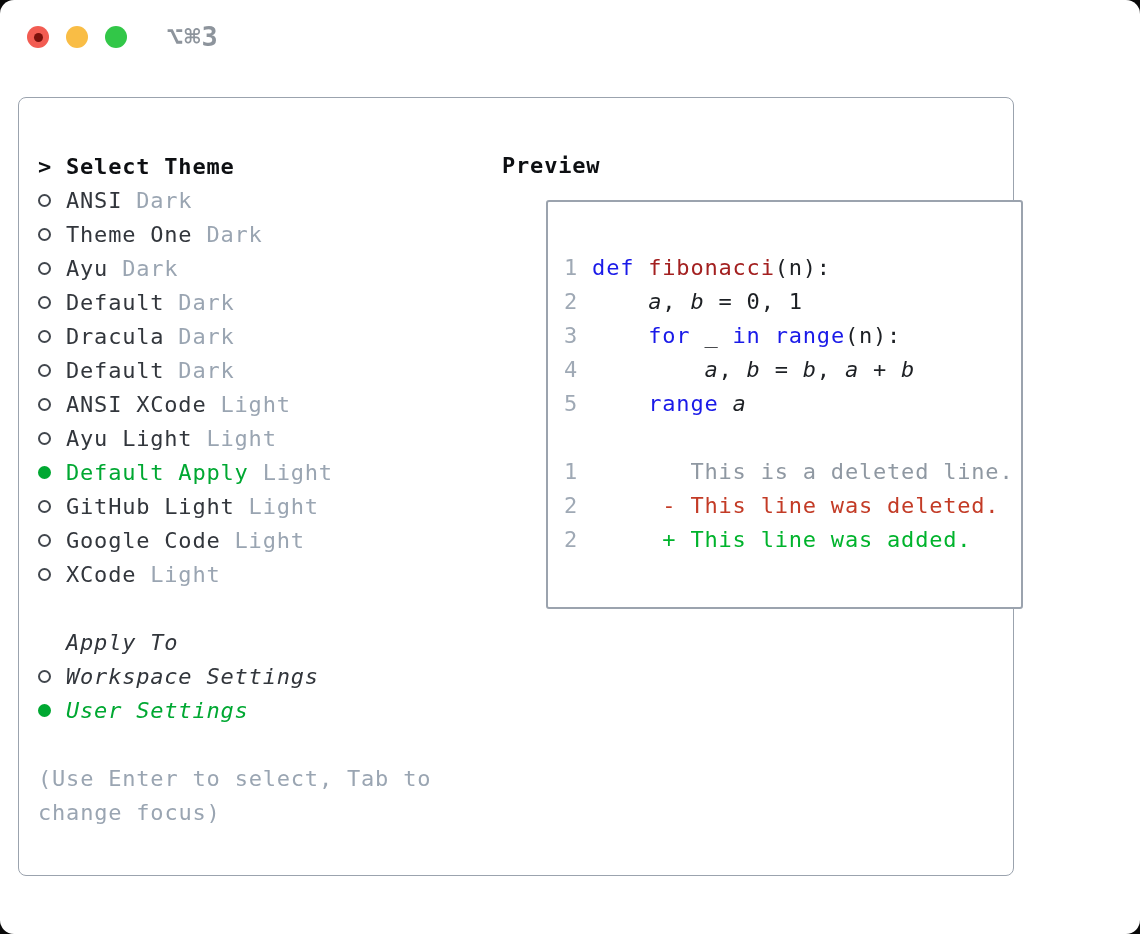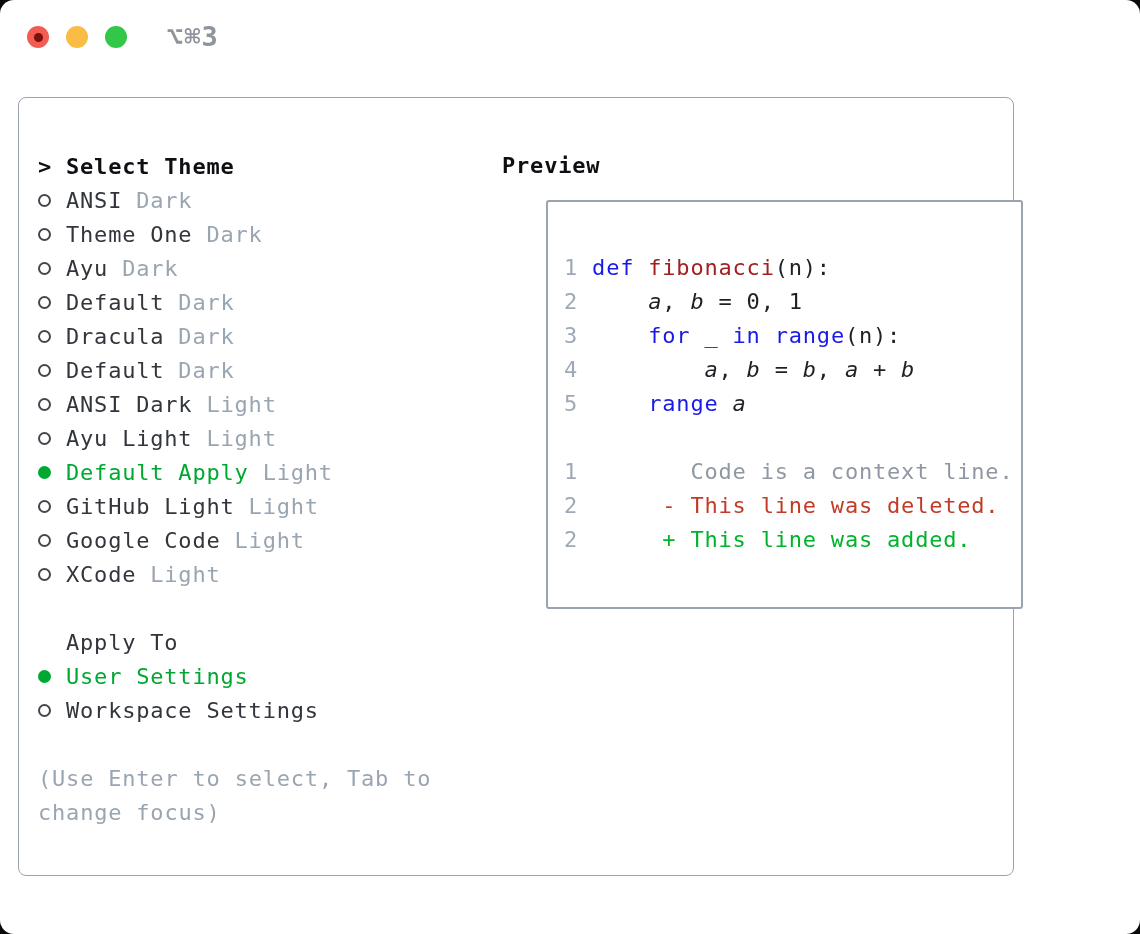--- a/index.html
+++ b/index.html
@@ -42,21 +42,21 @@
   .row{display:flex; align-items:center; height:34px; white-space:pre;}
   .icon-cell{width:28px; flex:0 0 28px; display:flex; align-items:center;}
   .prompt{font-weight:bold; color:var(--heading);}
   .radio{width:13px; height:13px; border-radius:50%;
          border:2px solid #42474e; box-sizing:border-box;}
   .radio.sel{background:var(--green); border-color:var(--green);}
   .hdr{font-weight:bold; color:var(--heading);}
   .t-name{color:var(--text);}
   .t-variant{color:var(--muted);}
   .row.selected .t-name{color:var(--green);}
-  .opt-label{color:var(--text);}
+  .opt-label{color:var(--text);font-style:italic;}
   .row.selected .opt-label{color:var(--green);}
   .hint{color:var(--muted);}
   
   .preview-label{
     position:absolute; left:502px; top:149px; height:34px; line-height:34px;
     font-weight:bold; color:var(--heading);
   }
   .preview-box{
     position:absolute; left:510px; top:200px; width:477px; height:409px;
     border:2px solid var(--border); border-radius:3px; box-sizing:border-box;
@@ -89,42 +89,42 @@
   <div class="panel"></div>
 
   <div class="left-col">
       <div class="row"><span class="icon-cell"><span class="prompt">&gt;</span></span><span class="hdr">Select Theme</span></div>
       <div class="row"><span class="icon-cell"><span class="radio"></span></span><span class="t-name">ANSI</span><span class="t-variant"> Dark</span></div>
       <div class="row"><span class="icon-cell"><span class="radio"></span></span><span class="t-name">Theme One</span><span class="t-variant"> Dark</span></div>
       <div class="row"><span class="icon-cell"><span class="radio"></span></span><span class="t-name">Ayu</span><span class="t-variant"> Dark</span></div>
       <div class="row"><span class="icon-cell"><span class="radio"></span></span><span class="t-name">Default</span><span class="t-variant"> Dark</span></div>
       <div class="row"><span class="icon-cell"><span class="radio"></span></span><span class="t-name">Dracula</span><span class="t-variant"> Dark</span></div>
       <div class="row"><span class="icon-cell"><span class="radio"></span></span><span class="t-name">Default</span><span class="t-variant"> Dark</span></div>
-      <div class="row"><span class="icon-cell"><span class="radio"></span></span><span class="t-name">ANSI Dark</span><span class="t-variant"> Light</span></div>
+      <div class="row"><span class="icon-cell"><span class="radio"></span></span><span class="t-name">ANSI XCode</span><span class="t-variant"> Light</span></div>
       <div class="row"><span class="icon-cell"><span class="radio"></span></span><span class="t-name">Ayu Light</span><span class="t-variant"> Light</span></div>
       <div class="row selected"><span class="icon-cell"><span class="radio sel"></span></span><span class="t-name">Default Apply</span><span class="t-variant"> Light</span></div>
       <div class="row"><span class="icon-cell"><span class="radio"></span></span><span class="t-name">GitHub Light</span><span class="t-variant"> Light</span></div>
       <div class="row"><span class="icon-cell"><span class="radio"></span></span><span class="t-name">Google Code</span><span class="t-variant"> Light</span></div>
       <div class="row"><span class="icon-cell"><span class="radio"></span></span><span class="t-name">XCode</span><span class="t-variant"> Light</span></div>
       <div class="row"></div>
       <div class="row"><span class="icon-cell"></span><span class="opt-label">Apply To</span></div>
+      <div class="row"><span class="icon-cell"><span class="radio"></span></span><span class="opt-label">Workspace Settings</span></div>
       <div class="row selected"><span class="icon-cell"><span class="radio sel"></span></span><span class="opt-label">User Settings</span></div>
-      <div class="row"><span class="icon-cell"><span class="radio"></span></span><span class="opt-label">Workspace Settings</span></div>
       <div class="row"></div>
       <div class="row hint"><span>(Use Enter to select, Tab to</span></div>
       <div class="row hint"><span>change focus)</span></div>
     </div>
 
   <div class="preview-label">Preview</div>
   <div class="preview-box">
       <div class="code-line"><span class="ln"></span></div>
       <div class="code-line"><span class="ln">1</span><span class="c-plain"> </span><span class="c-kw">def</span><span class="c-plain"> </span><span class="c-fn">fibonacci</span><span class="c-plain">(n):</span></div>
       <div class="code-line"><span class="ln">2</span><span class="c-plain">     </span><span class="c-var">a</span><span class="c-plain">, </span><span class="c-var">b</span><span class="c-plain"> = 0, 1</span></div>
       <div class="code-line"><span class="ln">3</span><span class="c-plain">     </span><span class="c-kw">for</span><span class="c-plain"> _ </span><span class="c-kw">in</span><span class="c-plain"> </span><span class="c-kw">range</span><span class="c-plain">(n):</span></div>
       <div class="code-line"><span class="ln">4</span><span class="c-plain">         </span><span class="c-var">a</span><span class="c-plain">, </span><span class="c-var">b</span><span class="c-plain"> = </span><span class="c-var">b</span><span class="c-plain">, </span><span class="c-var">a</span><span class="c-plain"> + </span><span class="c-var">b</span></div>
       <div class="code-line"><span class="ln">5</span><span class="c-plain">     </span><span class="c-kw">range</span><span class="c-plain"> </span><span class="c-var">a</span></div>
       <div class="code-line"><span class="ln"></span></div>
-      <div class="code-line"><span class="ln">1</span><span class="c-ctx">        Code is a context line.</span></div>
+      <div class="code-line"><span class="ln">1</span><span class="c-ctx">        This is a deleted line.</span></div>
       <div class="code-line"><span class="ln">2</span><span class="c-del">      - This line was deleted.</span></div>
       <div class="code-line"><span class="ln">2</span><span class="c-add">      + This line was added.</span></div>
     </div>
 
 </div>
 
 </body></html>

